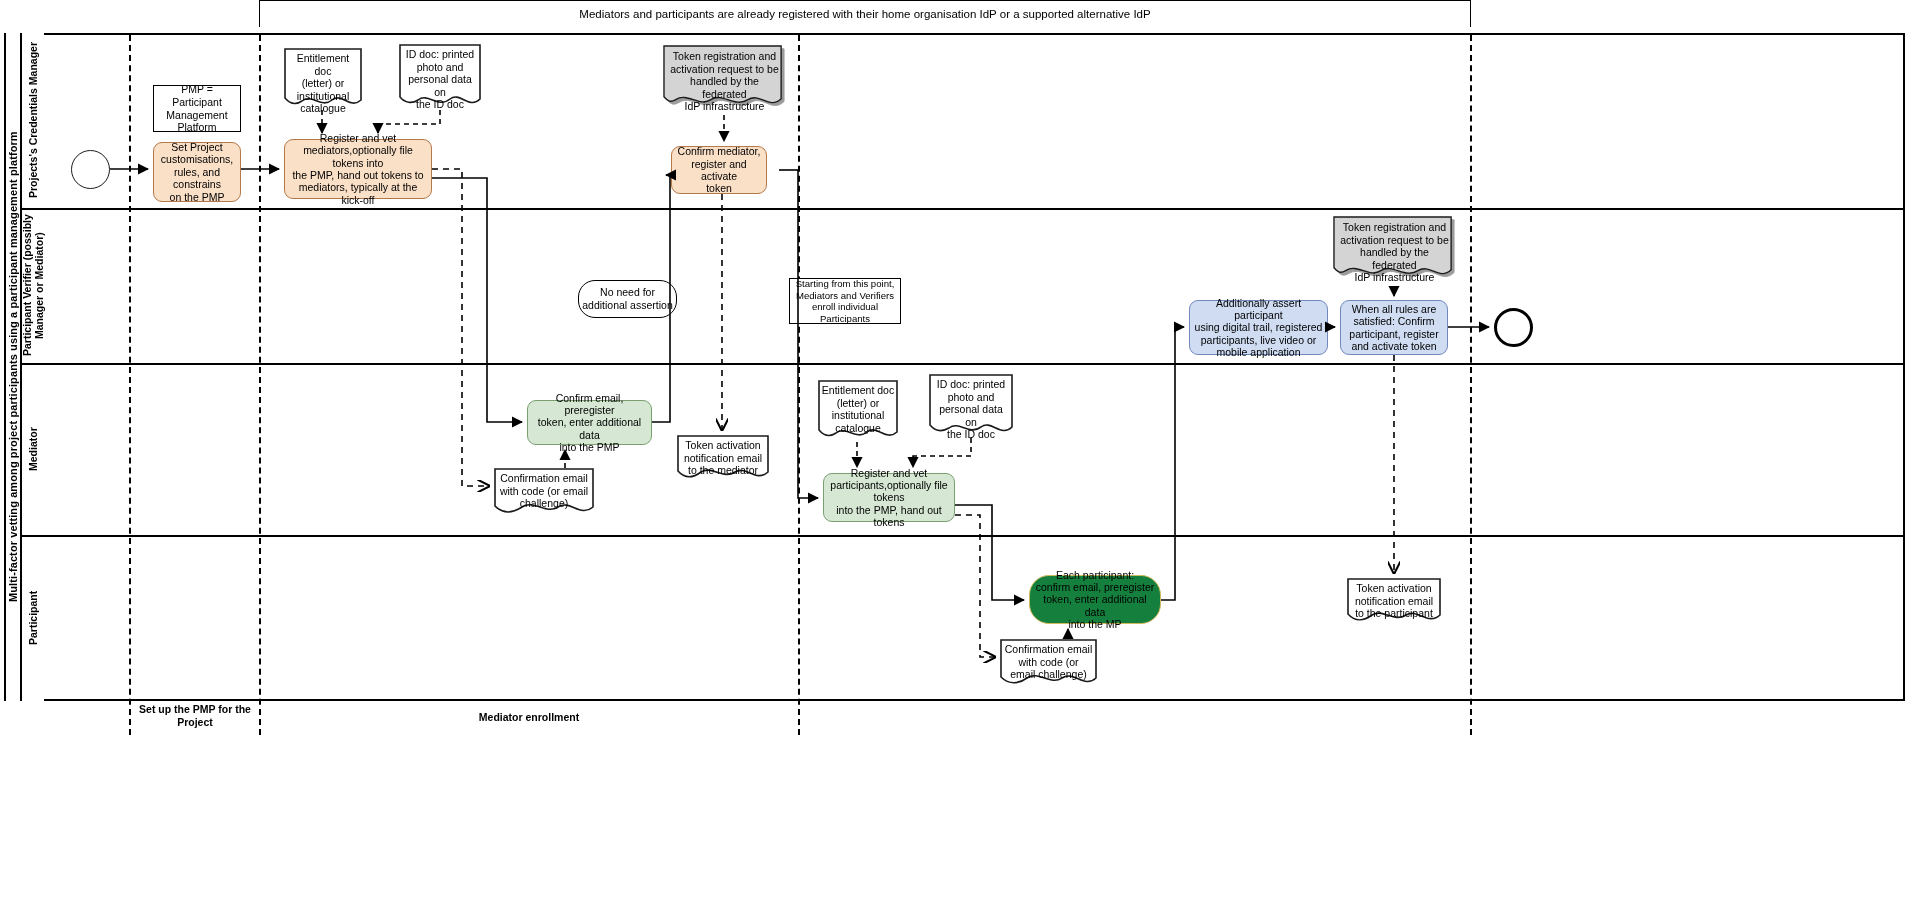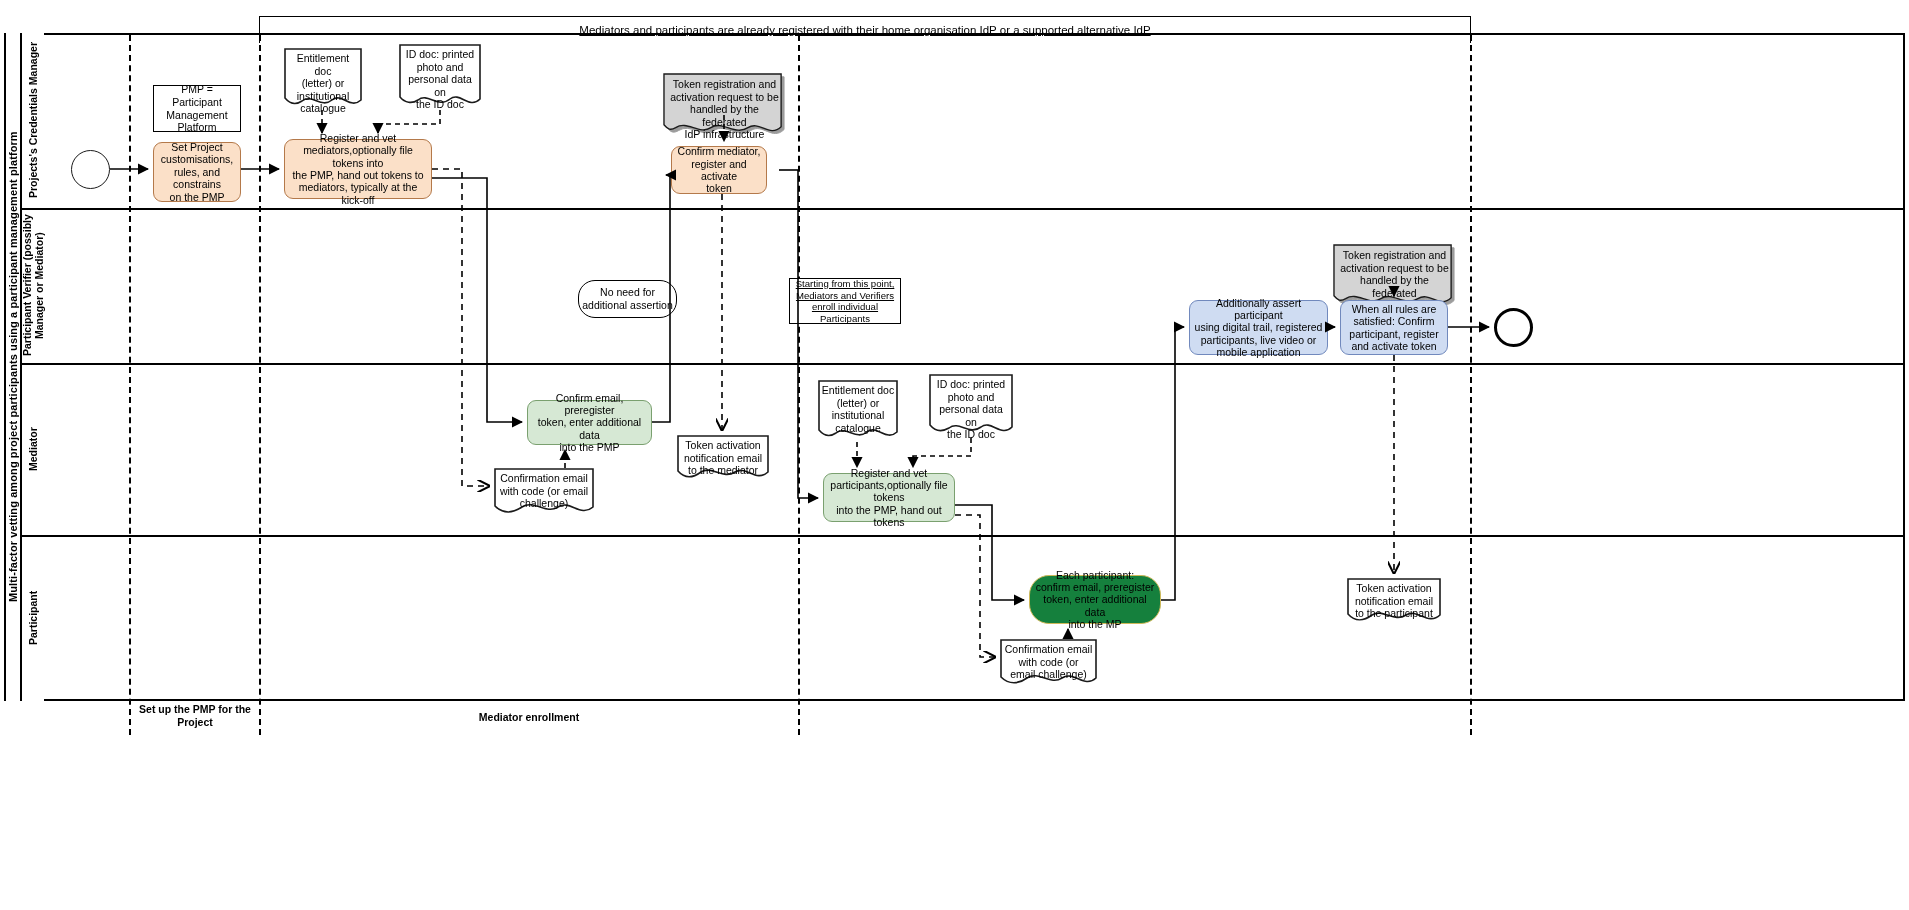--- a/index.html
+++ b/index.html
@@ -121,21 +121,21 @@
     text-align: center;
     font-size: 10.5px;
     line-height: 1.2;
     color: #000;
     white-space: pre-line;
     padding: 0 3px;
   }
   .doc-obj svg { position: absolute; inset: 0; width: 100%; height: 100%; }
 
   
-  .grey-obj { position: absolute; margin-top: 28px; }
+  .grey-obj { position: absolute; }
   .grey-obj .doc-text {
     position: absolute; left: 0; right: 0; top: 5px;
     text-align: center;
     font-size: 10.5px;
     line-height: 1.2;
     color: #000;
     white-space: pre-line;
     padding: 0 5px;
   }
   .grey-obj svg { position: absolute; inset: 0; width: 100%; height: 100%; }
@@ -150,21 +150,21 @@
   .event.end   { border: 3.4px solid #000; }
 
   
   #wires { position: absolute; inset: 0; width: 1909px; height: 910px; pointer-events: none; }
 </style>
 </head>
 <body>
 
 <div id="stage">
 
-  <div class="band-box" style="left:259px; top:16px; width:1212px; height:27px;text-decoration:underline;">
+  <div class="band-box" style="left:259px; top:0px; width:1212px; height:27px;">
     <span>Mediators and participants are already registered with their home organisation IdP or a supported alternative IdP</span>
   </div>
 
   <div class="pool-frame" style="left:4px; top:33px; width:1901px; height:668px;"></div>
 
   <div class="pool-title" style="left:4px; top:33px; width:16px; height:668px;">
     <span>Multi-factor vetting among project participants using a participant management platform</span>
   </div>
 
   <div class="lane-title" style="left:20px; top:33px; width:24px; height:175px;">
@@ -253,21 +253,21 @@
     <span>Confirm mediator,
 register and activate
 token</span>
   </div>
 
   <div class="note-rect" style="left:578px; top:280px; width:99px; height:38px;border-radius:17px;">
     <span>No need for
 additional assertion</span>
   </div>
 
-  <div class="note-rect" style="left:789px; top:278px; width:112px; height:46px; font-size:9.6px;text-decoration:underline;">
+  <div class="note-rect" style="left:789px; top:278px; width:112px; height:46px; font-size:9.6px;">
     <span>Starting from this point,
 Mediators and Verifiers
 enroll individual
 Participants</span>
   </div>
 
   <div class="grey-obj" style="left:1333px; top:216px; width:123px; height:70px;">
     <svg viewBox="0 0 126 73" preserveAspectRatio="none">
       <path d="M4,4 L124,4 L124,59 C112,71 102,52 90,60 C77,69 64,52 52,60 C40,68 28,52 16,60 C11,63 8,62 4,57 Z" fill="#9c9c9c" stroke="#9c9c9c" stroke-width="1"></path>
       <path d="M1,1 L121,1 L121,56 C109,68 99,49 87,57 C74,66 61,49 49,57 C37,65 25,49 13,57 C8,60 5,59 1,54 Z" fill="#d4d4d4" stroke="#1b1b1b" stroke-width="1.4"></path>

